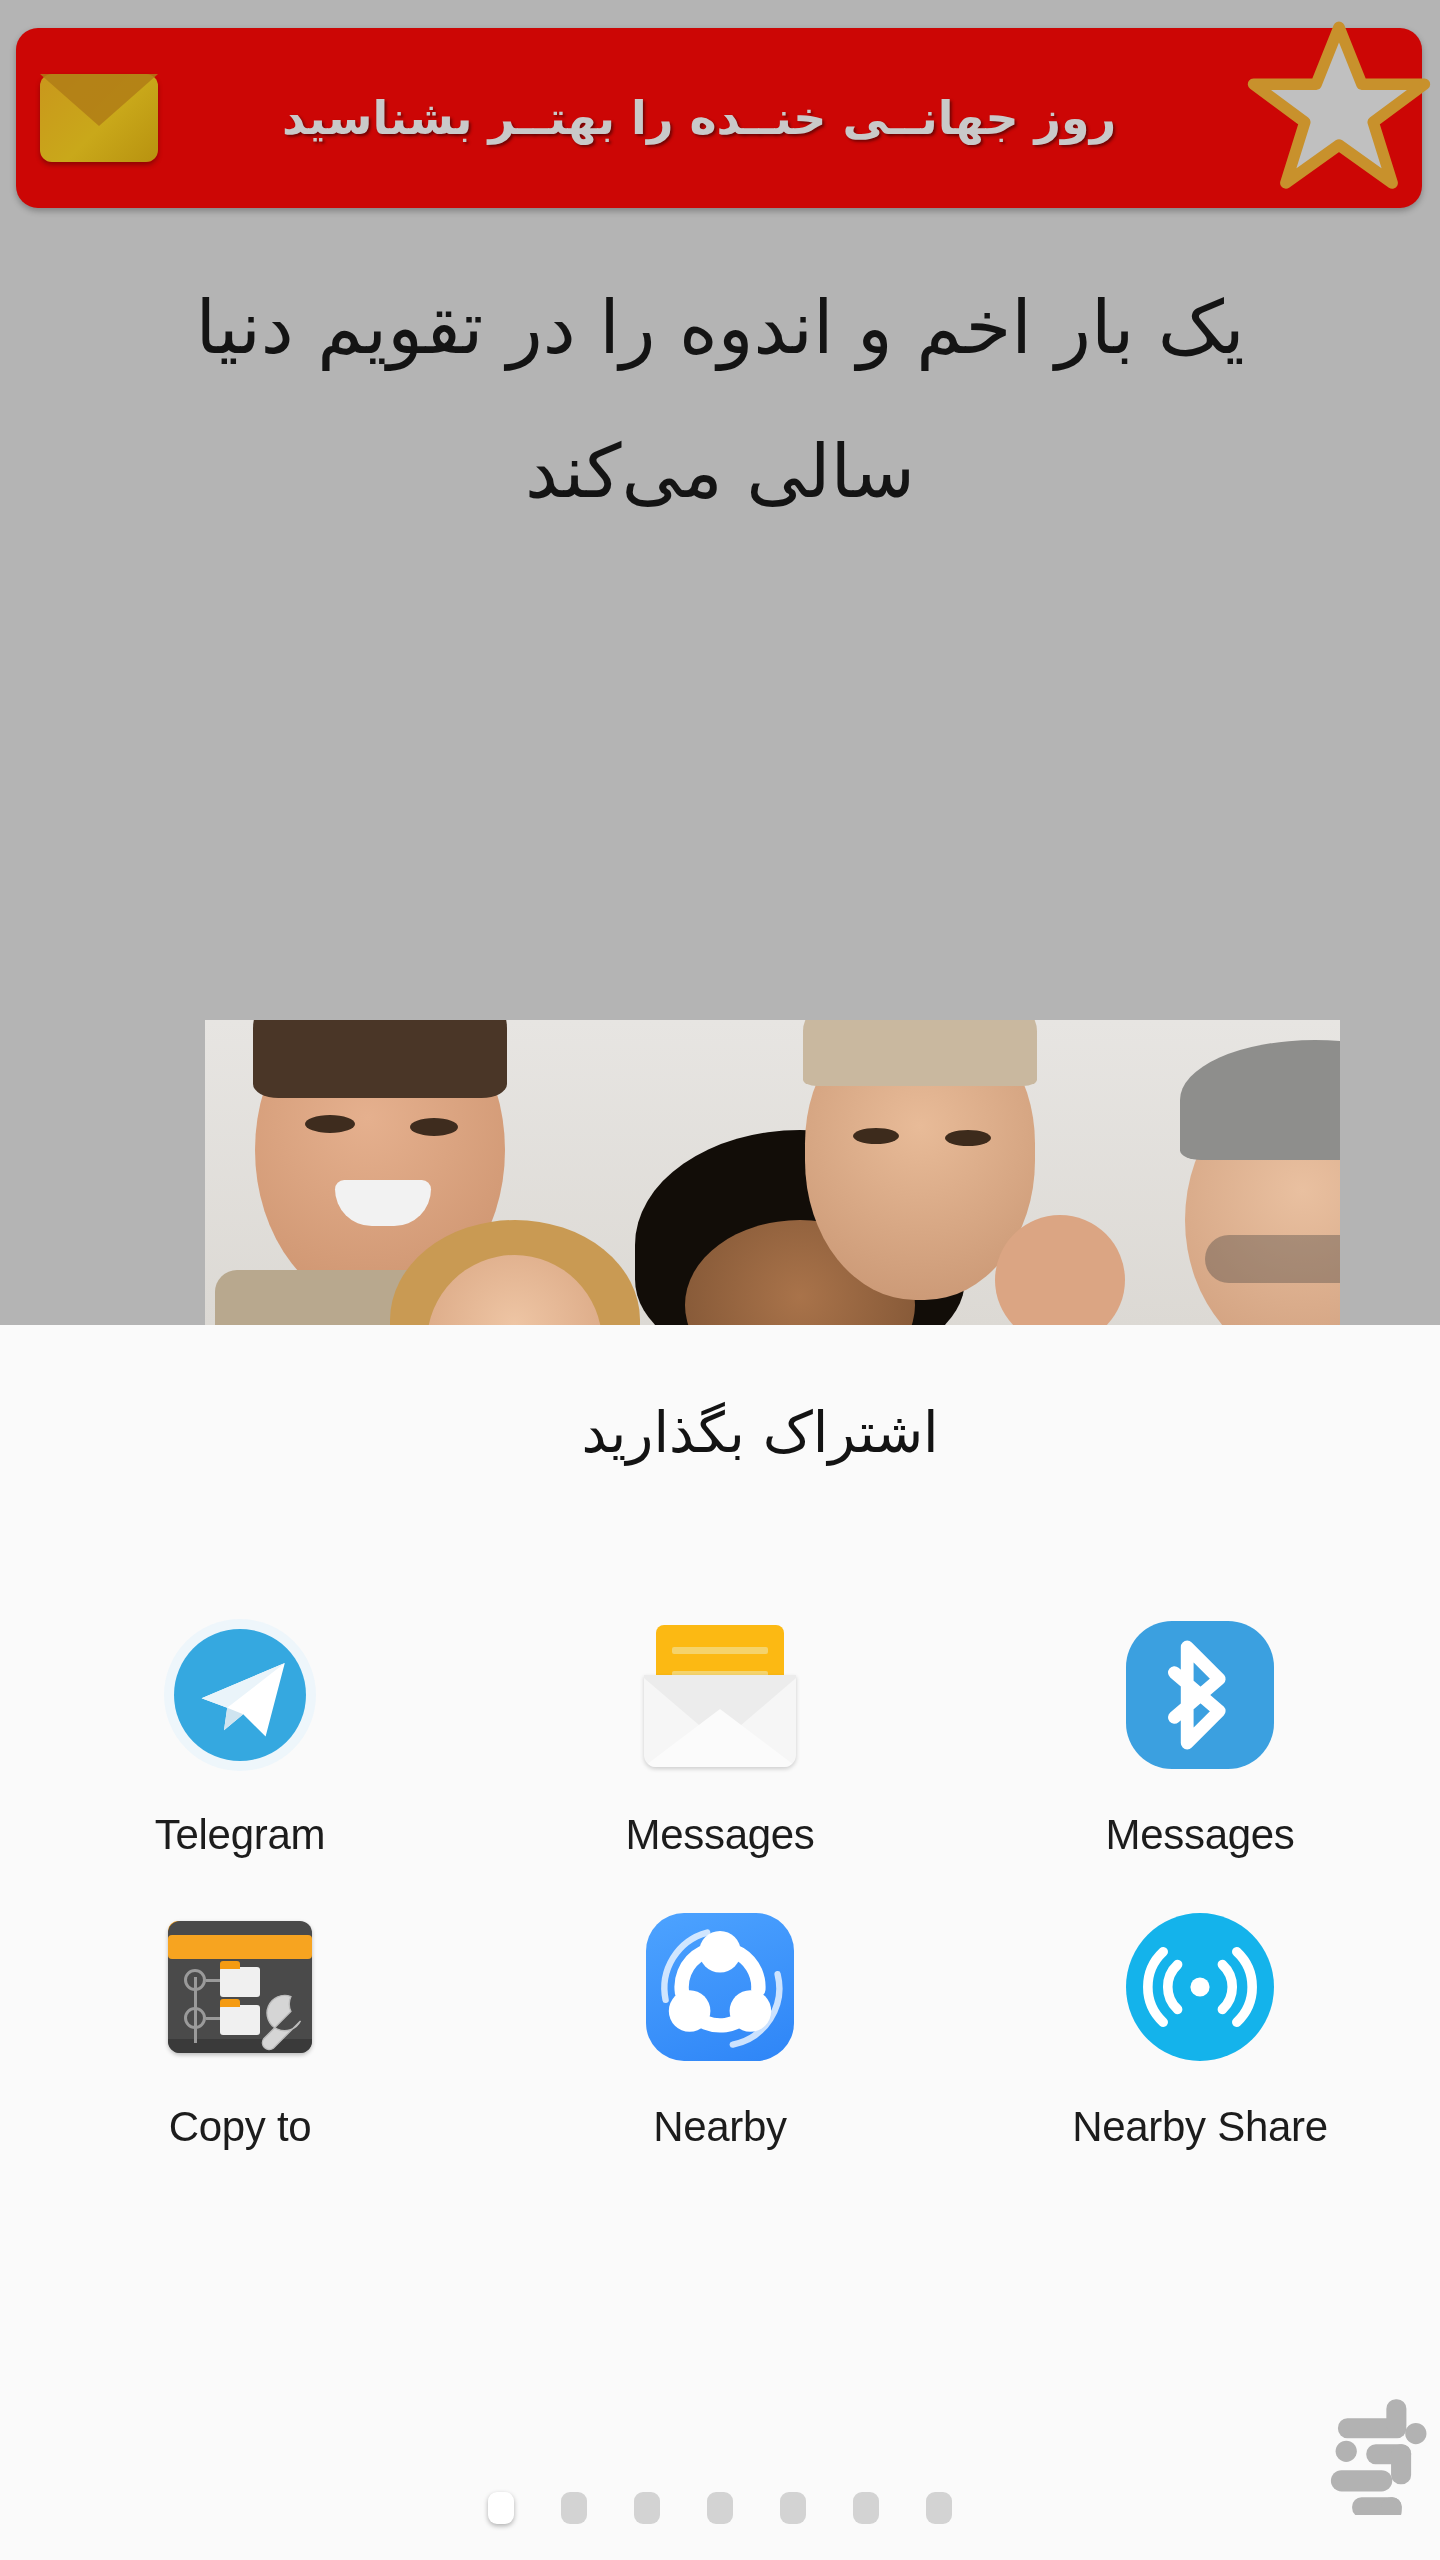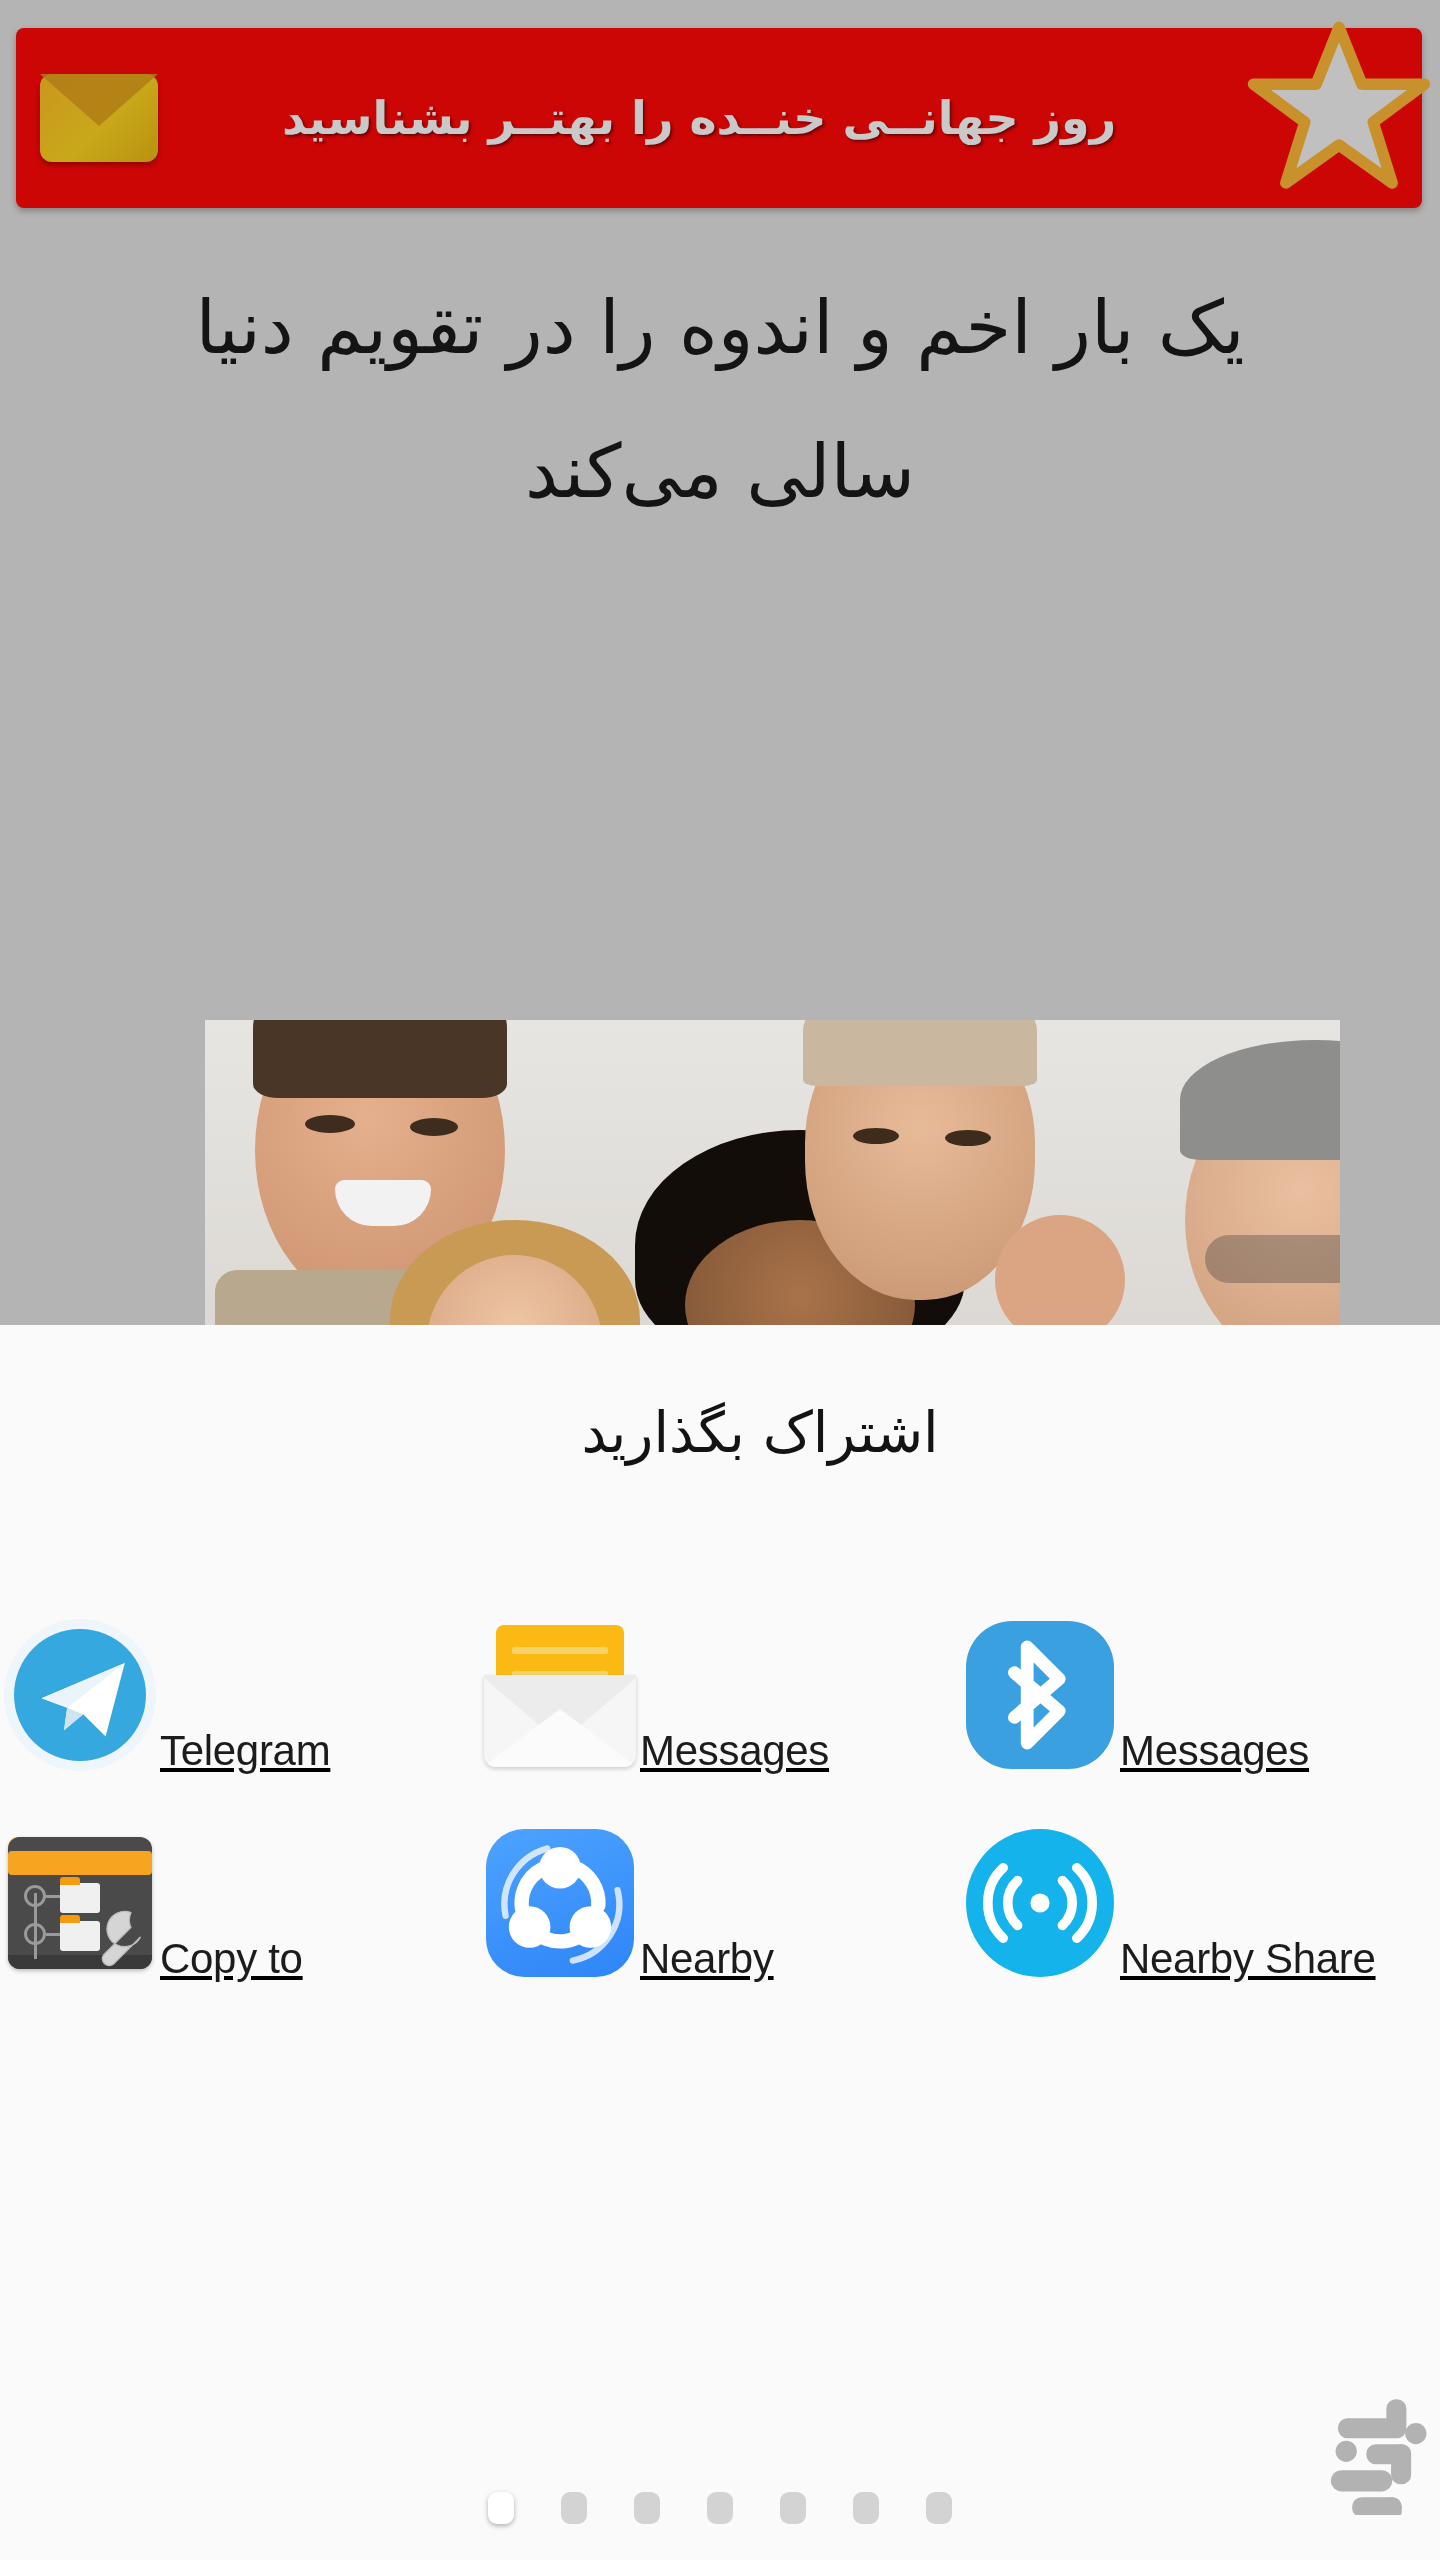--- a/index.html
+++ b/index.html
@@ -9,21 +9,21 @@
     font-family:"Liberation Sans","DejaVu Sans",sans-serif;
     overflow:hidden;position:relative;
   }
 
   
   #app-bg{position:absolute;left:0;top:0;width:1440px;height:1325px;background:#b4b4b4;overflow:hidden;}
 
   
   #header-card{
     position:absolute;left:16px;top:28px;width:1406px;height:180px;
-    background:#cc0605;border-radius:8px;
+    background:#cc0605;border-radius:22px;
     box-shadow:0 3px 6px rgba(0,0,0,.28);
     overflow:visible;
   }
   #header-title{
     position:absolute;left:0;top:0;width:1406px;height:180px;
     display:flex;align-items:center;justify-content:center;
     direction:rtl;
     color:#c9c9c9;
     font-size:46px;font-weight:bold;
     letter-spacing:0px;
@@ -68,23 +68,22 @@
     color:#131313;font-size:56px;font-weight:normal;
     font-family:"DejaVu Sans",sans-serif;
     padding-left:40px;box-sizing:border-box;
   }
   #app-grid{
     position:absolute;left:0;top:290px;width:1440px;
     display:grid;grid-template-columns:repeat(3,1fr);
     row-gap:48px;
   }
   .app-cell{
-    display:flex;flex-direction:row;align-items:flex-end;justify-content:flex-start;
+    display:flex;flex-direction:column;align-items:center;justify-content:flex-start;
     cursor:pointer;
-    text-decoration:underline;
   }
   .app-icon{width:160px;height:160px;position:relative;}
   .app-label{
     margin-top:36px;font-size:42px;color:#1c1c1c;
     font-family:"Liberation Sans",sans-serif;letter-spacing:-.3px;
     white-space:nowrap;
   }
 
   
   .ic-telegram .ring{position:absolute;left:4px;top:4px;width:152px;height:152px;border-radius:50%;background:#eef6fb;}

